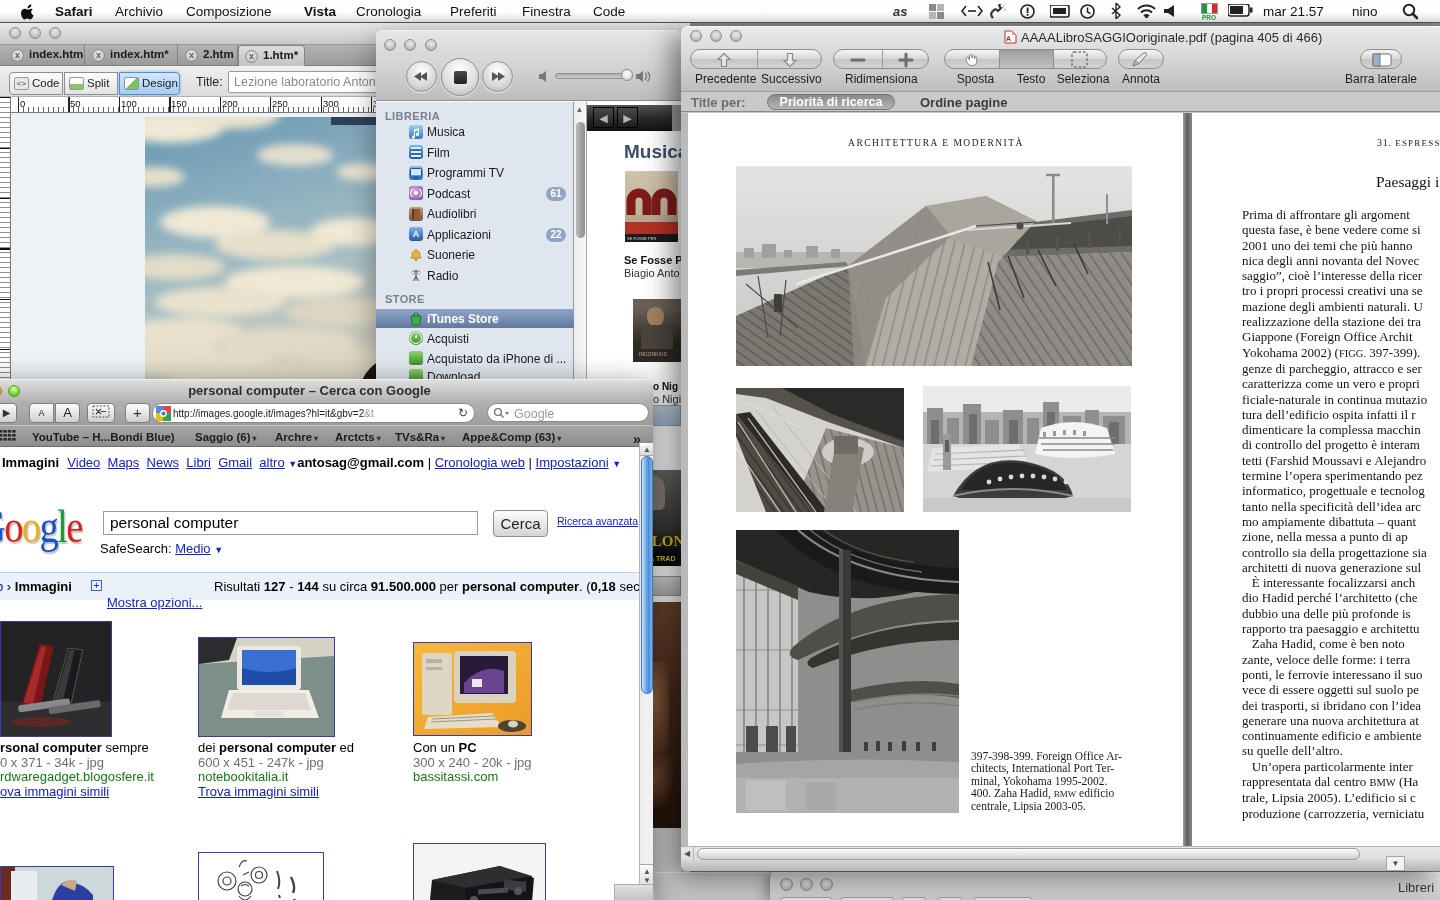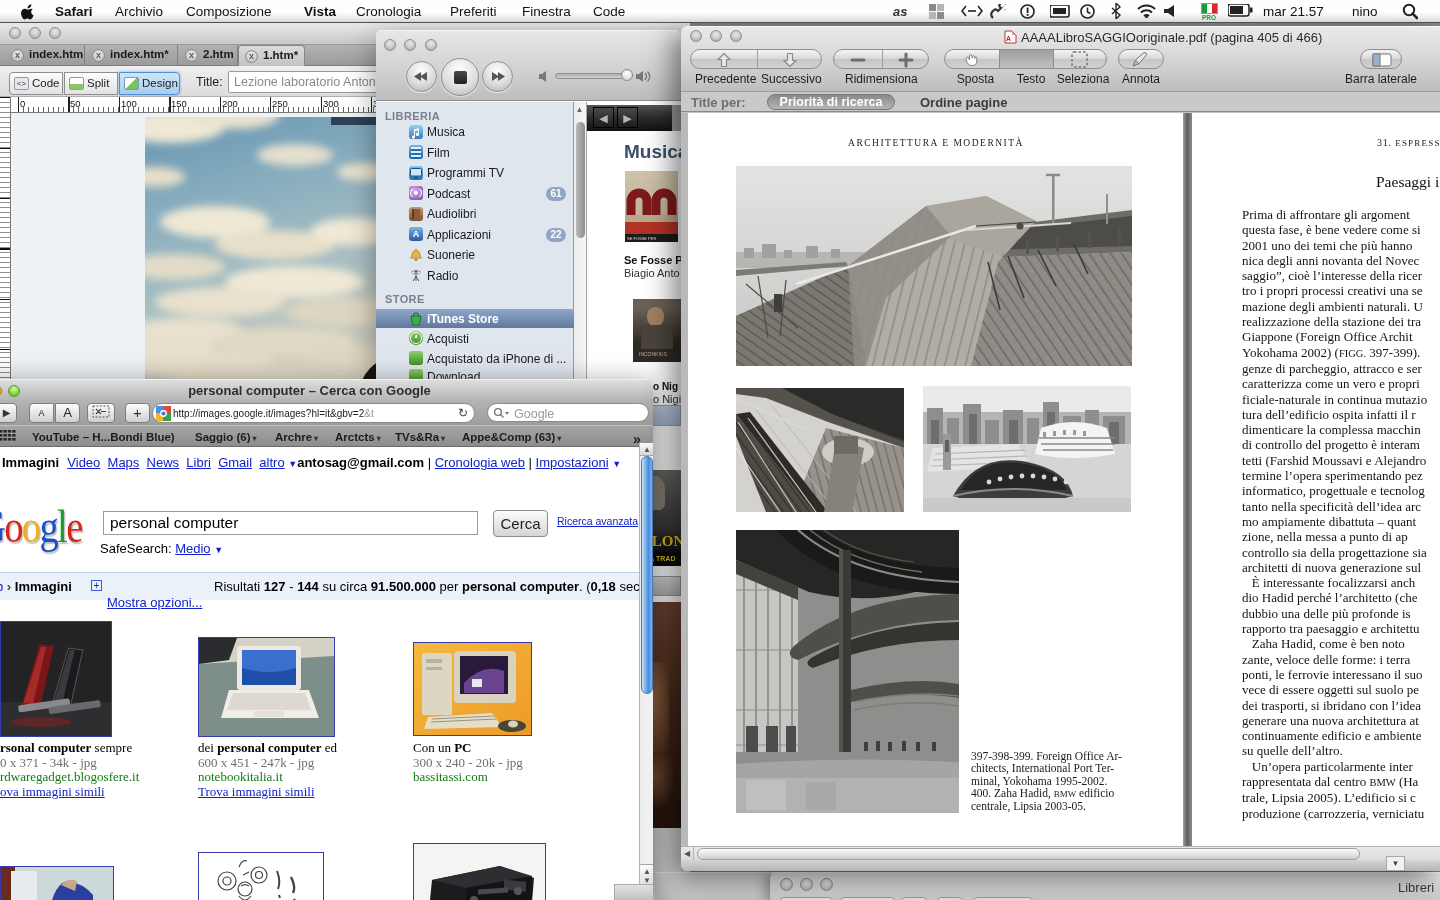--- a/index.html
+++ b/index.html
@@ -48,21 +48,21 @@
   .sbic { position:absolute; left:33px; top:2px; width:14px; height:14px; border-radius:3px; display:inline-block; }
   .badge { position:absolute; right:8px; top:2.5px; width:20px; height:14px; border-radius:7px;
     background:#91a5c4; color:#fff; font-size:10px; font-weight:bold; text-align:center; line-height:14px; }
   
   .gbtn { position:absolute; top:2.5px; height:20px; background:linear-gradient(#fdfdfd,#cfcfcf);
     border:1px solid #7e7e7e; color:#222; text-align:center; line-height:18px; }
   .bmi { position:absolute; top:4.5px; font-size:11.5px; font-weight:bold; color:#1c1c1c; white-space:nowrap; }
   .bmi .dar { font-size:8px; color:#333; margin-left:2px; }
   .glink { color:#1122cc; text-decoration:underline; }
   .gcap { position:absolute; font-size:13px; line-height:14px; }
-  .gcap div, .gcap a { display:block; margin-bottom:0.5px;font-family:Liberation Serif, serif; }
+  .gcap div, .gcap a { display:block; margin-bottom:0.5px; }
   .gcap .dim { color:#6f6f6f; }
   .gcap .grn { color:#127c12; }
   
   .pcap { position:absolute; height:20px; border-radius:10px; border:1px solid #8e8e8e;
     background:linear-gradient(#f5f5f5 0%, #d8d8d8 48%, #c6c6c6 52%, #d2d2d2 100%); overflow:hidden; }
   .plab { position:absolute; top:45px; font-size:12px; color:#1e1e1e; text-align:center; }
 </style>
 </head>
 <body>
 <div id="stage">

